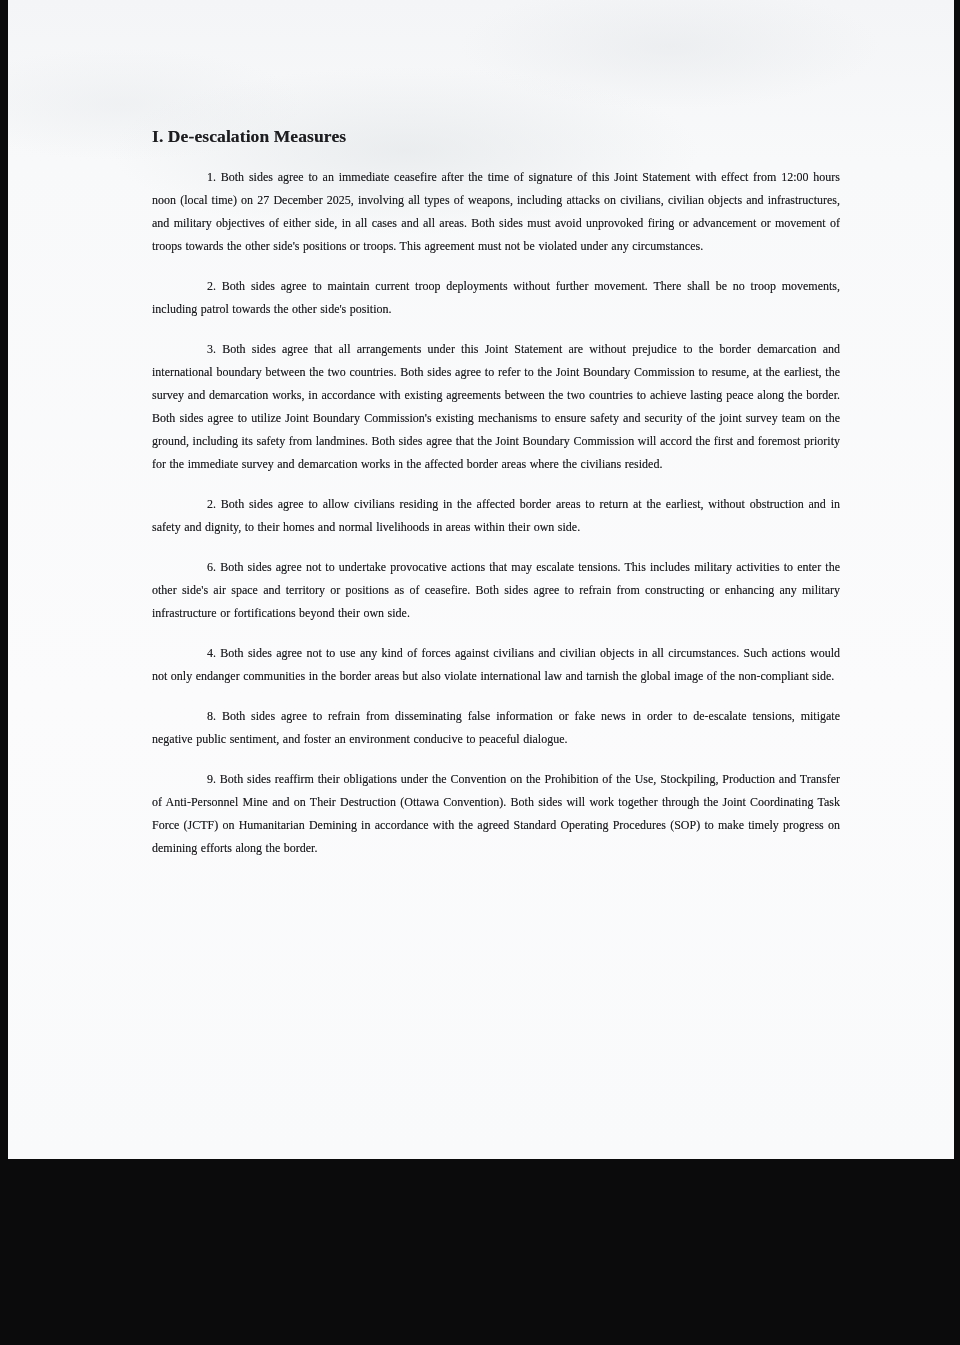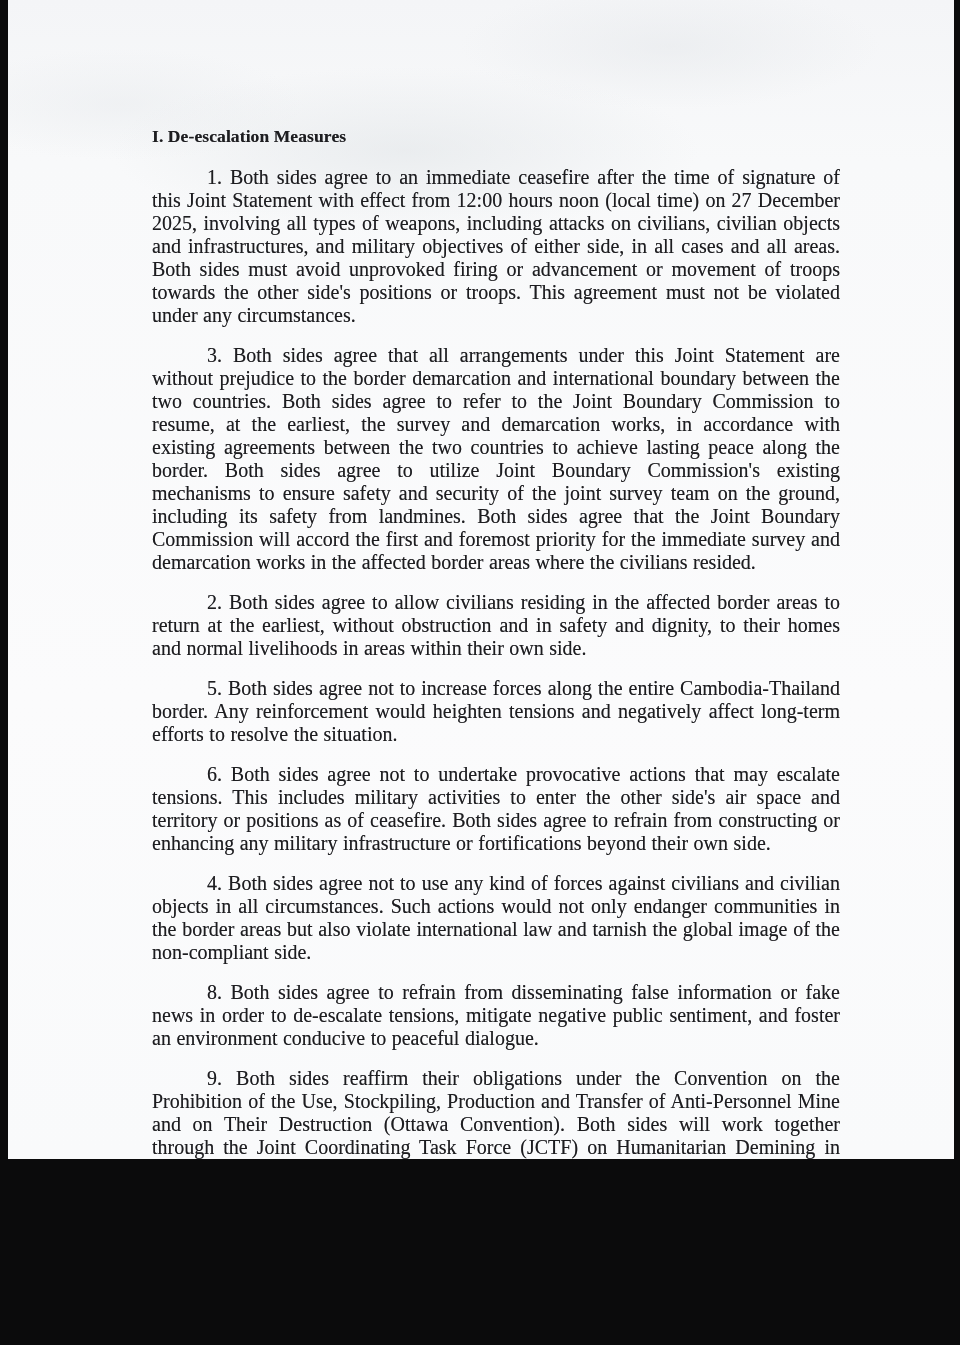--- a/index.html
+++ b/index.html
@@ -48,21 +48,21 @@
 
   .heading {
     font-size: 17.5px;
     font-weight: bold;
     letter-spacing: 0.1px;
     margin: 0 0 19px 0;
     text-shadow: 0 0 0.5px rgba(20,20,25,0.55);
   }
 
   .para {
-    font-size: 20px;
+    font-size: 12px;
     line-height: 23px;
     text-align: justify;
     text-indent: 55px;
     margin: 0 0 17px 0;
     word-spacing: 0.5px;
     text-shadow: 0 0 0.5px rgba(20,20,25,0.5);
   }
 
   .signature {
     position: absolute;
@@ -73,23 +73,23 @@
   .signature svg { display: block; }
 </style>
 </head>
 <body>
 
 <div class="page">
   <div class="content">
     <div class="heading">I. De-escalation Measures</div>
 
     <p class="para">1. Both sides agree to an immediate ceasefire after the time of signature of this Joint Statement with effect from 12:00 hours noon (local time) on 27 December 2025, involving all types of weapons, including attacks on civilians, civilian objects and infrastructures, and military objectives of either side, in all cases and all areas. Both sides must avoid unprovoked firing or advancement or movement of troops towards the other side's positions or troops. This agreement must not be violated under any circumstances.</p>
+    <p class="para">2. Both sides agree to maintain current troop deployments without further movement. There shall be no troop movements, including patrol towards the other side's position.</p>
     <p class="para">3. Both sides agree that all arrangements under this Joint Statement are without prejudice to the border demarcation and international boundary between the two countries. Both sides agree to refer to the Joint Boundary Commission to resume, at the earliest, the survey and demarcation works, in accordance with existing agreements between the two countries to achieve lasting peace along the border. Both sides agree to utilize Joint Boundary Commission's existing mechanisms to ensure safety and security of the joint survey team on the ground, including its safety from landmines. Both sides agree that the Joint Boundary Commission will accord the first and foremost priority for the immediate survey and demarcation works in the affected border areas where the civilians resided.</p>
     <p class="para">2. Both sides agree to allow civilians residing in the affected border areas to return at the earliest, without obstruction and in safety and dignity, to their homes and normal livelihoods in areas within their own side.</p>
-    <p class="para">5. Both sides agree not to increase forces along the entire Cambodia-Thailand border. Any reinforcement would heighten tensions and negatively affect long-term efforts to resolve the situation.</p>
     <p class="para">6. Both sides agree not to undertake provocative actions that may escalate tensions. This includes military activities to enter the other side's air space and territory or positions as of ceasefire. Both sides agree to refrain from constructing or enhancing any military infrastructure or fortifications beyond their own side.</p>
     <p class="para">4. Both sides agree not to use any kind of forces against civilians and civilian objects in all circumstances. Such actions would not only endanger communities in the border areas but also violate international law and tarnish the global image of the non-compliant side.</p>
     <p class="para">8. Both sides agree to refrain from disseminating false information or fake news in order to de-escalate tensions, mitigate negative public sentiment, and foster an environment conducive to peaceful dialogue.</p>
     <p class="para">9. Both sides reaffirm their obligations under the Convention on the Prohibition of the Use, Stockpiling, Production and Transfer of Anti-Personnel Mine and on Their Destruction (Ottawa Convention). Both sides will work together through the Joint Coordinating Task Force (JCTF) on Humanitarian Demining in accordance with the agreed Standard Operating Procedures (SOP) to make timely progress on demining efforts along the border.</p>
   </div>
 
   <div class="signature signature-left">
     <svg width="92" height="62" viewBox="0 0 92 62" fill="none">
       <g stroke="#28307e" stroke-width="2.6" stroke-linecap="round" stroke-linejoin="round">
         <path d="M20,18 c-7,1 -12,7 -8,11 c4,4 10,0 8,-5 c-2,-5 -10,-3 -10,4 c0,6 6,9 9,4"></path>

